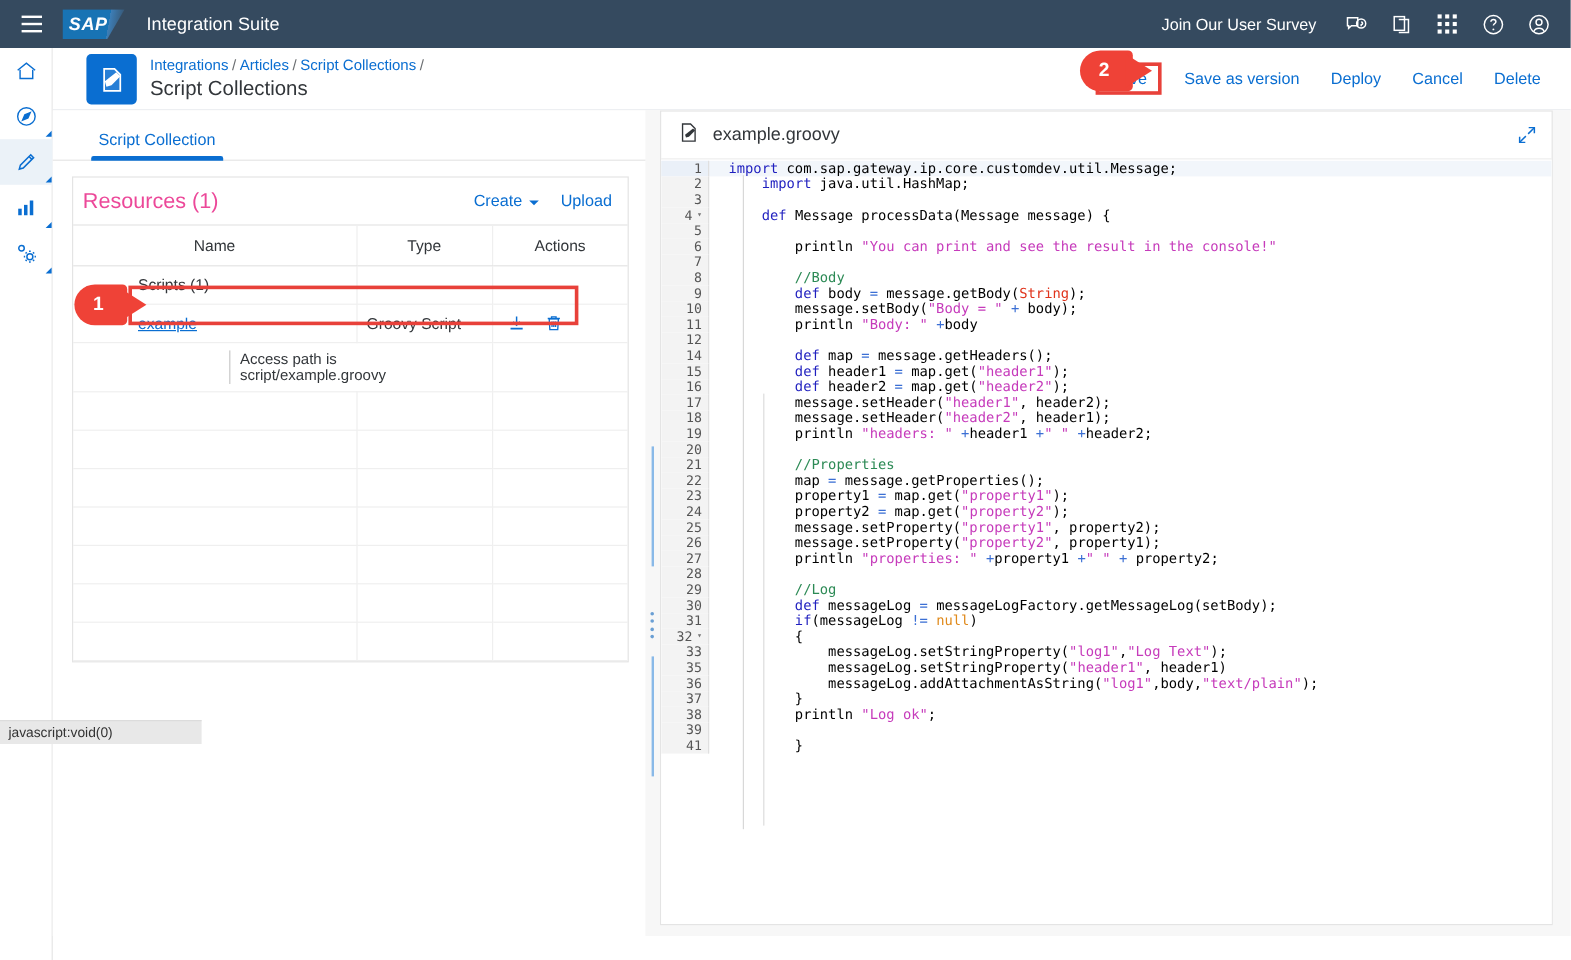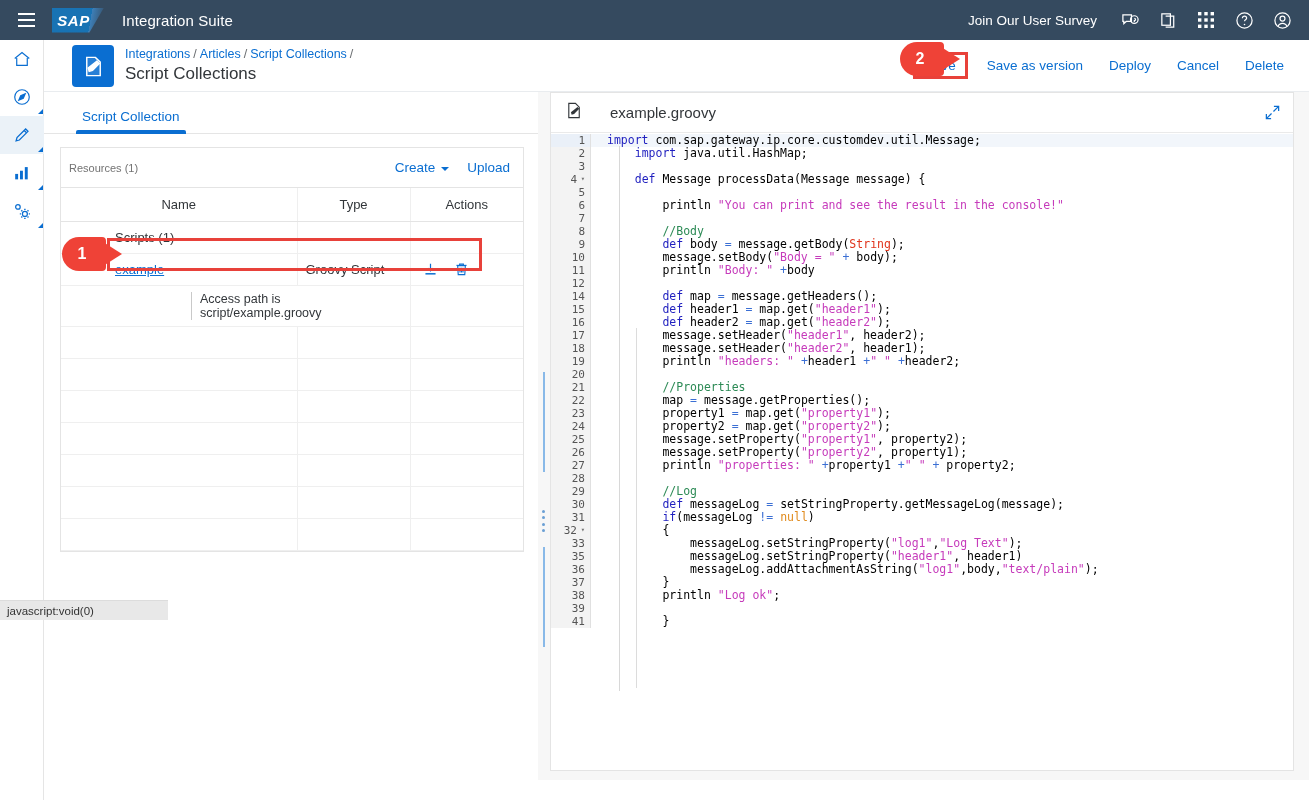--- a/index.html
+++ b/index.html
@@ -124,21 +124,21 @@
     content: ""; position: absolute; left: 6px; right: 6px; bottom: -1px;
     height: 4px; background: #0a6ed1; border-radius: 2px 2px 0 0;
   }
   .table-wrap {
     margin: 13px 14px 0 16px; border: 1px solid #e4e4e4; background: #fff;
   }
   .table-toolbar {
     height: 40px; display: flex; align-items: center; padding: 0 13px 0 8px;
     border-bottom: 1px solid #e4e4e4;
   }
-  .table-title { font-size: 11px; color: #737373; }
+  .table-title { font-size: 18px; color: #ec4899; }
   .toolbar-right { margin-left: auto; display: flex; align-items: center; gap: 18px; }
   .tb-link {
     font-size: 13.5px; color: #0a6ed1; cursor: pointer;
     display: flex; align-items: center; gap: 6px;
   }
   .chev {
     width: 0; height: 0; border-style: solid;
     border-width: 4.5px 4px 0 4px; border-color: #0a6ed1 transparent transparent transparent;
     margin-top: 2px;
   }
@@ -218,21 +218,20 @@
   .splitter .grip i { display: block; width: 3px; height: 3px; background: #6a9fd4; border-radius: 50%; }
 
   
   .editor-panel {
     position: absolute; left: 550px; top: 92px; width: 744px; height: 679px;
     background: #fff; border: 1px solid #e4e4e4;
   }
   .editor-head {
     height: 40px; display: flex; align-items: center; padding: 0 12px 0 14px;
     border-bottom: 1px solid #eaeaea;
-    gap: 16px;
   }
   .editor-title {
     font-size: 15px; color: #32363a; margin-left: 10px;
   }
   .editor-expand { margin-left: auto; cursor: pointer; display: flex; }
   .code-area {
     position: relative; height: 637px; overflow: hidden; background: #fff;
     font-family: "DejaVu Sans Mono", monospace; font-size: 11.5px; line-height: 13px;
   }
   .code-rows { padding-top: 1px; }
@@ -655,21 +654,21 @@
           <div class="code-line">
             <div class="ln">28</div>
             <div class="code-txt">&nbsp;</div>
           </div>
           <div class="code-line">
             <div class="ln">29</div>
             <div class="code-txt"><span>        </span><span class="cmt">//Log</span></div>
           </div>
           <div class="code-line">
             <div class="ln">30</div>
-            <div class="code-txt"><span>        </span><span class="kw">def</span><span> messageLog </span><span class="op">=</span><span> setStringProperty.getMessageLog(message);</span></div>
+            <div class="code-txt"><span>        </span><span class="kw">def</span><span> messageLog </span><span class="op">=</span><span> messageLogFactory.getMessageLog(setBody);</span></div>
           </div>
           <div class="code-line">
             <div class="ln">31</div>
             <div class="code-txt"><span>        </span><span class="kw">if</span><span>(messageLog </span><span class="op">!=</span><span> </span><span class="nul">null</span><span>)</span></div>
           </div>
           <div class="code-line">
             <div class="ln">32<span class="fold">▾</span></div>
             <div class="code-txt"><span>        </span><span>{</span></div>
           </div>
           <div class="code-line">

